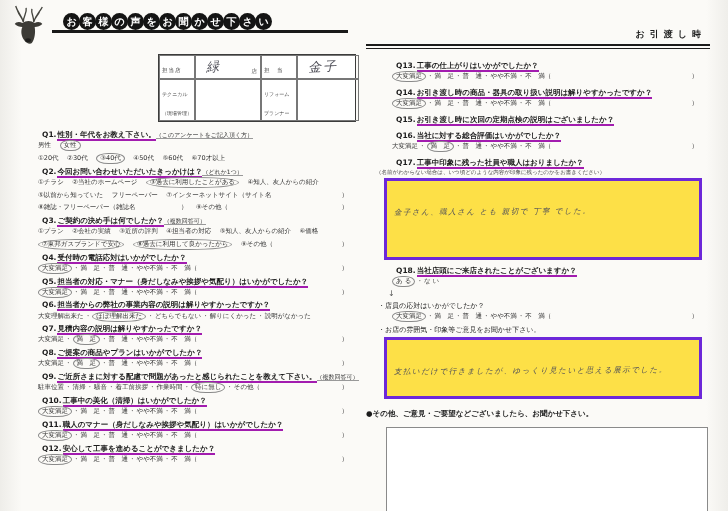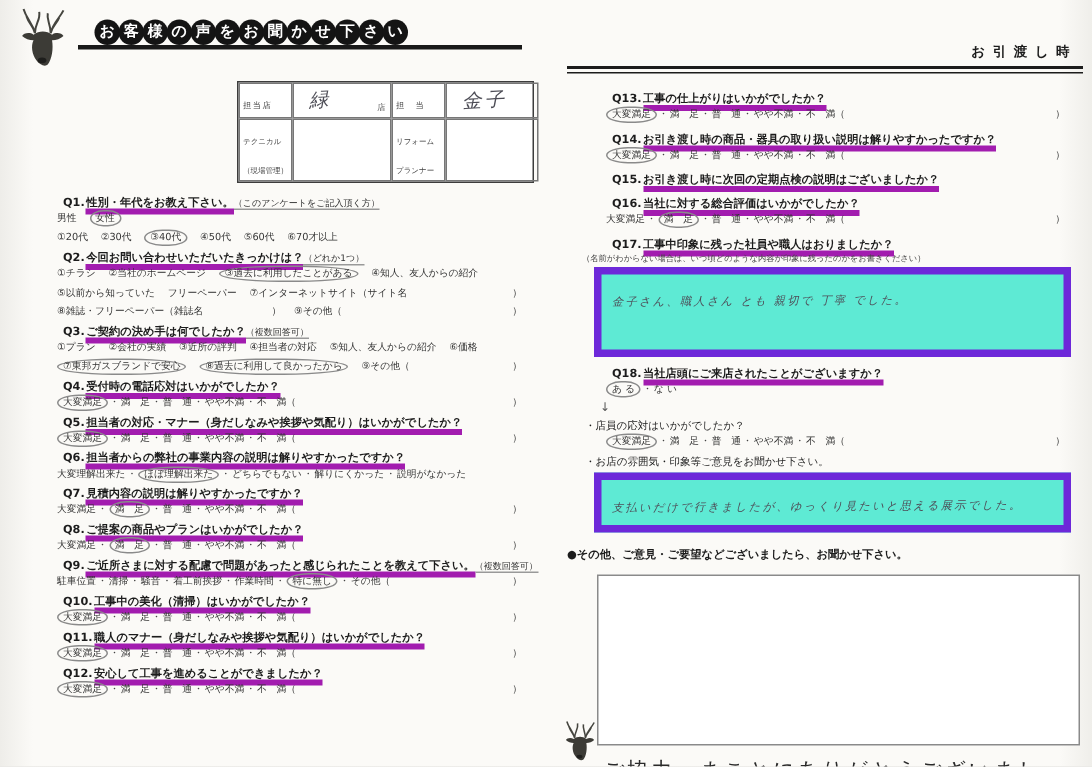--- a/index.html
+++ b/index.html
@@ -8,21 +8,21 @@
     background:#e9e8e5;
     font-family:"DejaVu Sans","Liberation Sans",sans-serif;
     color:#2a2a2a;
   }
   .paper{
     position:absolute;inset:0;
     background:linear-gradient(90deg,#eeede9 0%,#fbfaf7 3%,#fbfaf7 97%,#efeeea 100%);
   }
   .page{position:absolute;top:0;height:511px;}
   #left-page{left:10px;width:352px;}
-  #right-page{left:376px;width:348px;}
+  #right-page{left:364px;width:348px;}
 
   
   .header-wrap{position:relative;height:44px;margin-top:4px;}
   .deer-big{position:absolute;left:0px;top:0px;width:38px;height:42px;}
   .band-line{position:absolute;left:42px;right:14px;top:26px;height:3px;background:#191919;}
   .title-circles{position:absolute;left:54px;top:9px;display:flex;}
   .tchar{
     width:17px;height:17px;border-radius:50%;background:#141414;color:#fff;
     display:flex;align-items:center;justify-content:center;
     font-size:10px;font-weight:bold;margin-left:-1px;line-height:1;
@@ -40,38 +40,38 @@
   .staff-value{
     font-size:13px;color:#4c4c55;font-style:italic;letter-spacing:2px;
     position:absolute;left:10px;top:2px;transform:rotate(-3deg);
   }
   .staff-suffix{position:absolute;right:3px;bottom:3px;font-size:5.5px;color:#555;}
 
   
   .question{margin:0 0 3px 2px;}
   .q-head{font-size:7.5px;font-weight:bold;color:#1c1c1c;line-height:1.35;}
   .q-id{margin-right:1px;margin-left:30px;}
-  .q-title{border-bottom:4px solid #a21caf;}
+  .q-title{border-bottom:2px solid #a21caf;}
   .q-note{font-size:6px;font-weight:normal;color:#333;border-bottom:1px solid #999;}
   .q-note-line{font-size:5.5px;color:#444;margin:1px 0 1px 10px;}
   .opt-line{
     font-size:6.5px;color:#333;margin:1px 14px 3px 26px;
     position:relative;padding-right:12px;line-height:1.5;
   }
   .tok{white-space:nowrap;}
   .tok.circled{
     border:1.2px solid #8a8a8a;border-radius:50%/58%;padding:0px 3px 1px 3px;
   }
   .sep{margin:0 1px;color:#444;}
   .tail{position:absolute;right:0;bottom:0;}
   .subtitle{font-size:7px;font-weight:normal;color:#1c1c1c;margin:3px 0 1px 12px;}
   .arrow-down{font-size:8px;color:#555;margin:0 0 0 22px;line-height:1;}
   .hand-box{
-    border:5px solid #6d28d9;background:#5eead4;
-    margin:2px 10px 5px 18px;padding:5px 7px;
+    border:3px solid #6d28d9;background:#fde047;
+    margin:2px 10px 5px 18px;padding:18px 7px;
   }
   .handwriting{
     font-size:7.5px;font-style:italic;color:#4e4e58;letter-spacing:1.5px;
     transform:rotate(-0.4deg);display:inline-block;
   }
 
   
   .right-head-row{margin-top:22px;text-align:right;padding-right:6px;}
   .right-head-label{font-size:9px;font-weight:bold;letter-spacing:5px;color:#1c1c1c;}
   .double-line{margin:3px 2px 12px 2px;border-top:2.5px solid #1c1c1c;border-bottom:1px solid #1c1c1c;height:2px;}

